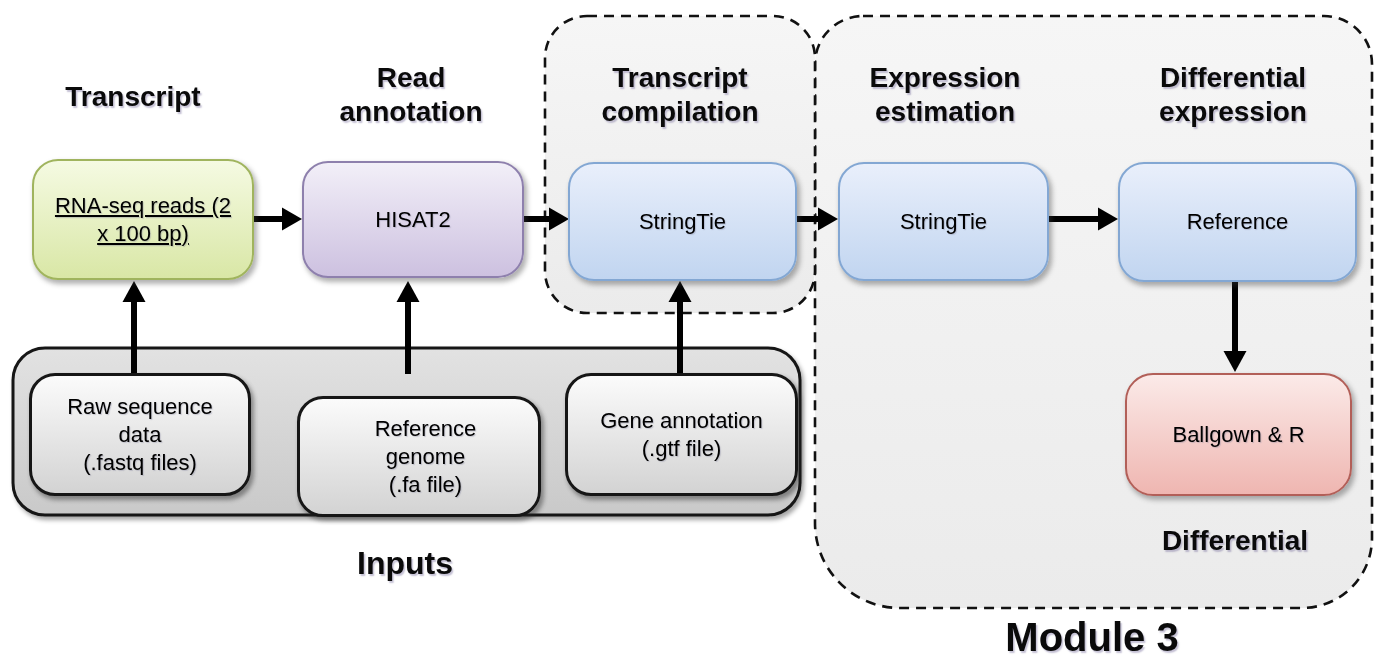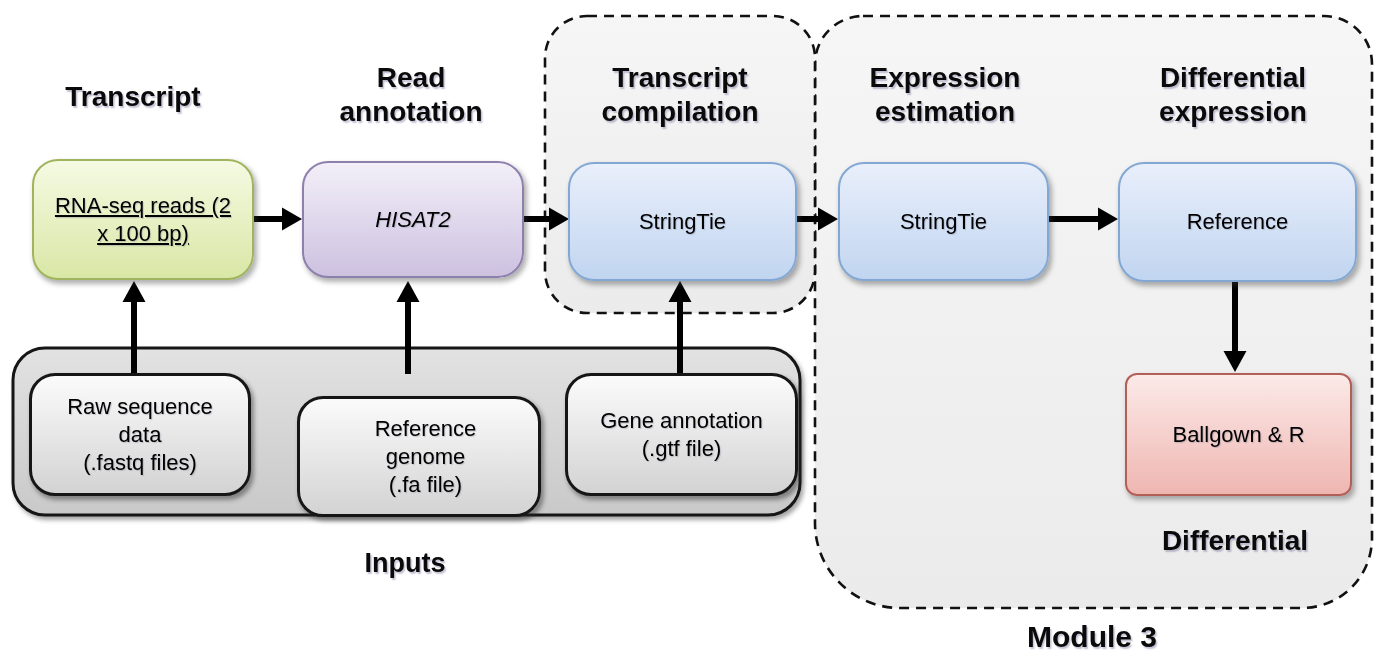--- a/index.html
+++ b/index.html
@@ -14,23 +14,23 @@
     text-align:center;white-space:pre-line;color:#0a0a0a;
     text-shadow:1.5px 1.5px 1.5px rgba(125,115,160,.45);
   }
   .pbox{
     position:absolute;border-radius:26px;display:flex;align-items:center;justify-content:center;
     text-align:center;font-size:22px;line-height:28px;white-space:pre-line;
     box-shadow:2.5px 3.5px 5px rgba(60,60,60,.40);
     text-shadow:1px 1.2px 1px rgba(120,120,150,.35);
   }
   .green {background:linear-gradient(180deg,var(--green-top),var(--green-bottom));border:2px solid var(--green-border);}
-  .purple{background:linear-gradient(180deg,var(--purple-top),var(--purple-bottom));border:2px solid var(--purple-border);font-style:italic;}
+  .purple{background:linear-gradient(180deg,var(--purple-top),var(--purple-bottom));border:2px solid var(--purple-border);}
   .blue  {background:linear-gradient(180deg,var(--blue-top),var(--blue-bottom));border:2px solid var(--blue-border);}
-  .pink  {background:linear-gradient(180deg,var(--pink-top),var(--pink-bottom));border:2px solid var(--pink-border);border-radius:12px;}
+  .pink  {background:linear-gradient(180deg,var(--pink-top),var(--pink-bottom));border:2px solid var(--pink-border);border-radius:28px;}
   .ibox{
     position:absolute;border-radius:26px;display:flex;align-items:center;justify-content:center;
     text-align:center;font-size:22px;line-height:28px;white-space:pre-line;
     background:linear-gradient(180deg,var(--gray-top),var(--gray-bottom));
     border:3px solid #161616;
     box-shadow:2.5px 3.5px 4px rgba(40,40,40,.45);
     text-shadow:1px 1.2px 1px rgba(120,120,150,.35);
   }
 </style>
 </head>
@@ -96,22 +96,22 @@
 <div class="stage" style="left:13px;top:80px;width:240px;">Transcript</div>
 <div class="stage" style="left:291px;top:61px;width:240px;">Read
 annotation</div>
 <div class="stage" style="left:550px;top:61px;width:260px;">Transcript
 compilation</div>
 <div class="stage" style="left:815px;top:61px;width:260px;">Expression
 estimation</div>
 <div class="stage" style="left:1103px;top:61px;width:260px;">Differential
 expression</div>
 <div class="stage" style="left:1115px;top:524px;width:240px;">Differential</div>
-<div class="stage" style="left:305px;top:546px;width:200px;font-size:27px;">Inputs</div>
-<div class="stage" style="left:962px;top:617px;width:260px;font-size:30px;line-height:40px;">Module 3</div>
+<div class="stage" style="left:305px;top:546px;width:200px;font-size:32px;">Inputs</div>
+<div class="stage" style="left:962px;top:617px;width:260px;font-size:40px;line-height:40px;">Module 3</div>
 
 <div class="pbox green" style="left:32px;top:159px;width:218px;height:117px;text-decoration:underline;">RNA-seq reads (2
 x 100 bp)</div>
 <div class="pbox purple" style="left:302px;top:161px;width:218px;height:113px;">HISAT2</div>
 <div class="pbox blue" style="left:568px;top:162px;width:225px;height:115px;">StringTie</div>
 <div class="pbox blue" style="left:838px;top:162px;width:207px;height:115px;">StringTie</div>
 <div class="pbox blue" style="left:1118px;top:162px;width:235px;height:116px;">Reference</div>
 <div class="pbox pink" style="left:1125px;top:373px;width:223px;height:119px;">Ballgown &amp; R</div>
 
 <div class="ibox" style="left:29px;top:373px;width:216px;height:117px;">Raw sequence

